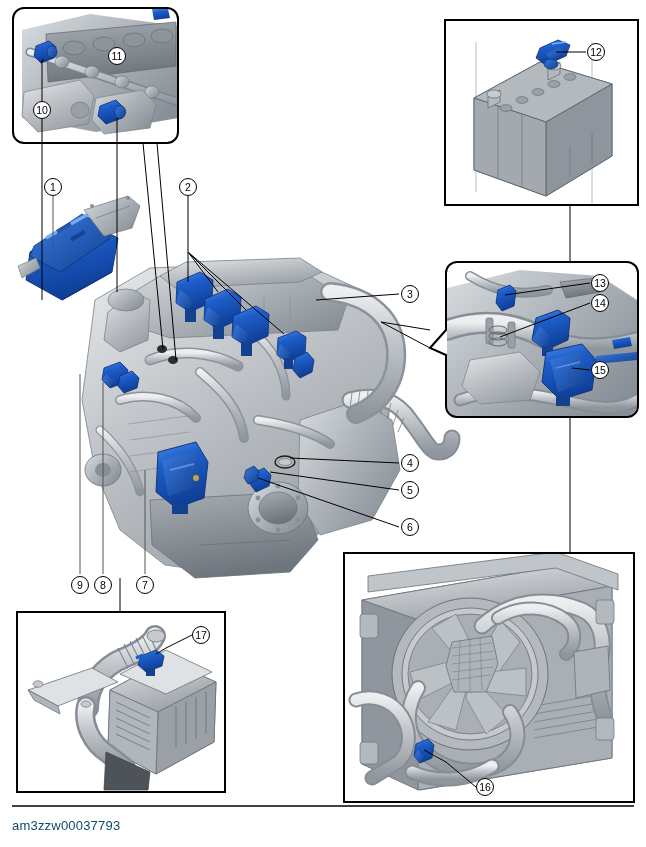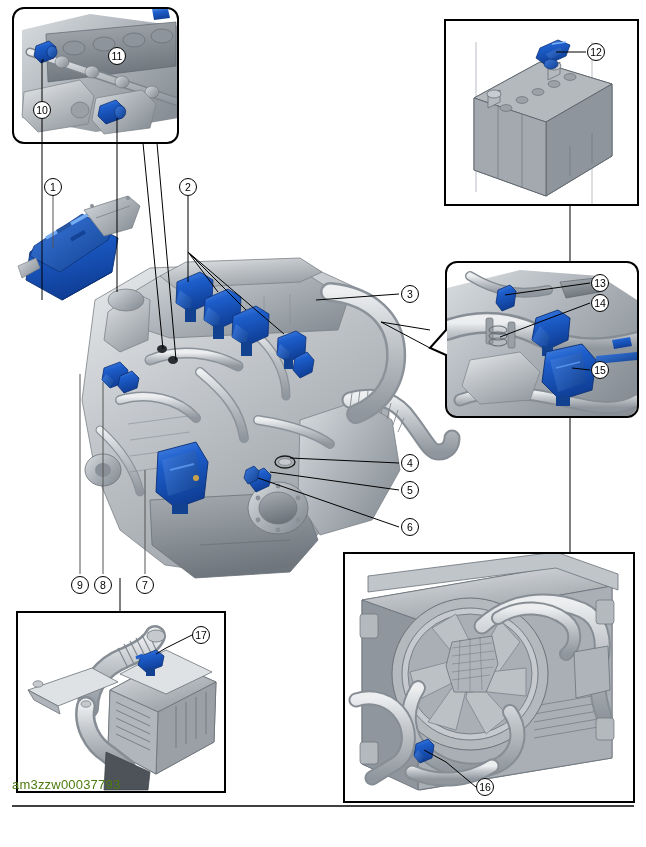--- a/index.html
+++ b/index.html
@@ -1,19 +1,19 @@
 <!DOCTYPE html>
 <html><head>
 <meta charset="utf-8">
 <style>
   html,body{margin:0;padding:0;background:#ffffff;}
   body{width:646px;height:847px;font-family:"Liberation Sans",sans-serif;position:relative;overflow:hidden;}
   #stage{position:absolute;left:0;top:0;width:646px;height:847px;}
   svg.layer{position:absolute;left:0;top:0;width:646px;height:847px;overflow:visible;}
-  .caption{position:absolute;left:12px;top:777px;font-size:13px;color:#4d7c0f;letter-spacing:.2px;}
+  .caption{position:absolute;left:12px;top:818px;font-size:13px;color:#0c4a6e;letter-spacing:.2px;}
   .cnum{font-family:"Liberation Sans",sans-serif;font-size:10.5px;fill:#000;text-anchor:middle;dominant-baseline:central;}
   .lead{stroke:#000;stroke-width:1;fill:none;}
   .leadgray{stroke:#555;stroke-width:1;fill:none;}
   .cbg{fill:#fff;stroke:#000;stroke-width:1;}
   .boxsq{fill:none;stroke:#000;stroke-width:2;}
   .boxrd{fill:none;stroke:#000;stroke-width:2;}
 </style>
 </head>
 <body>
 

